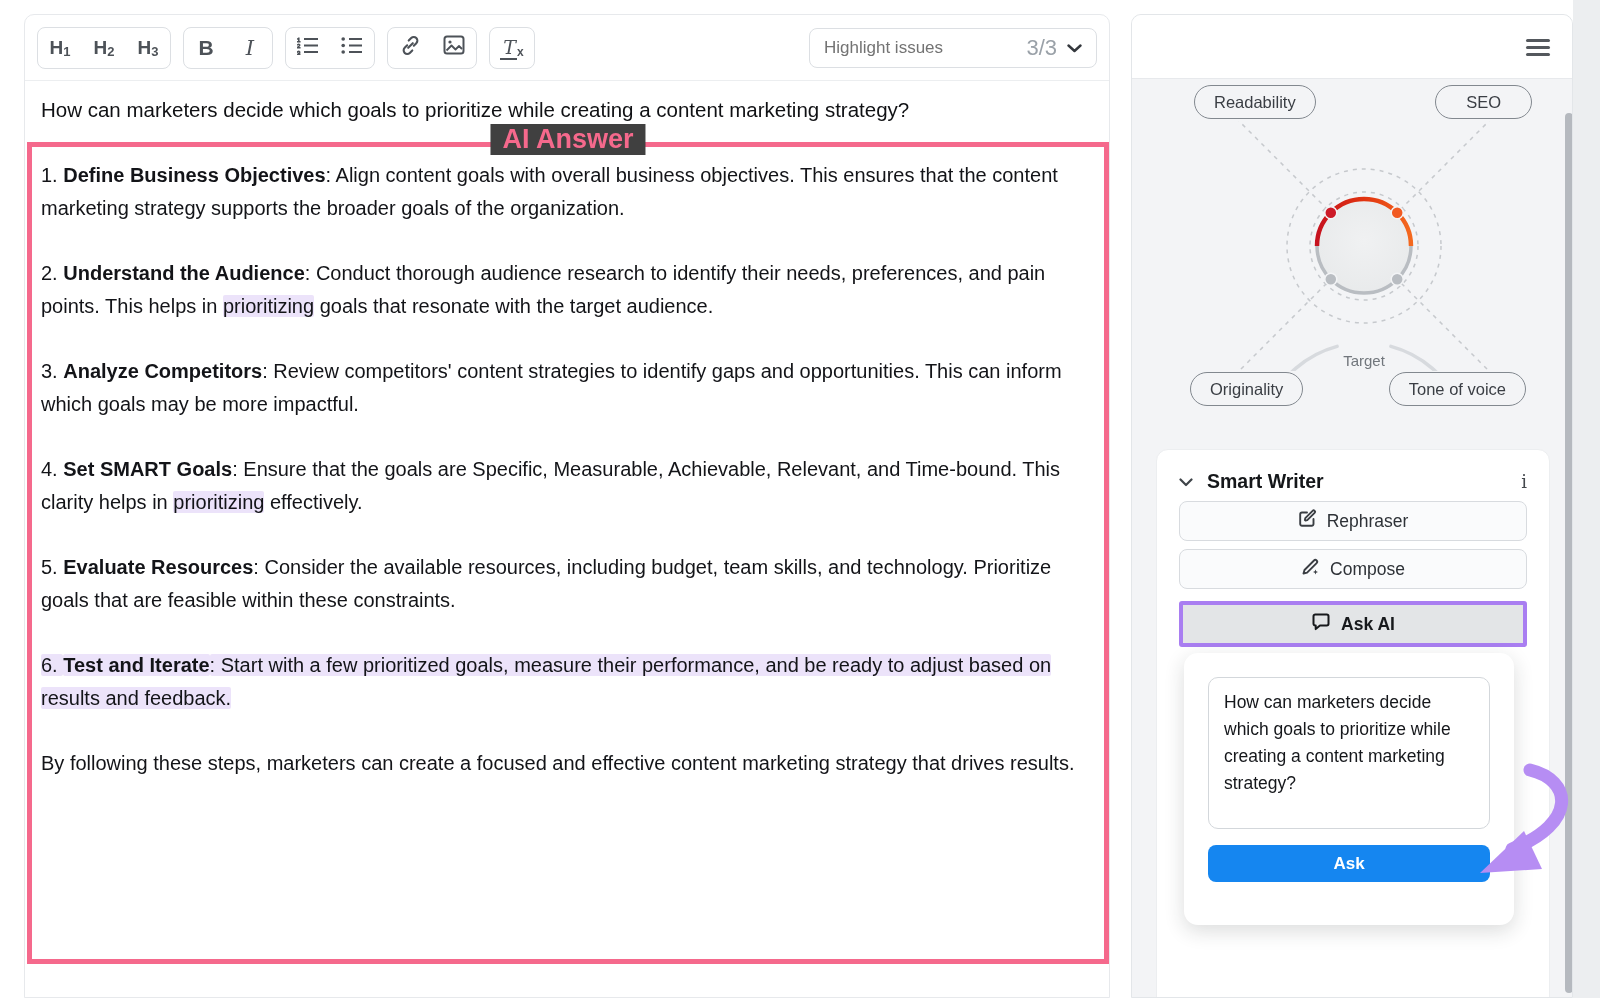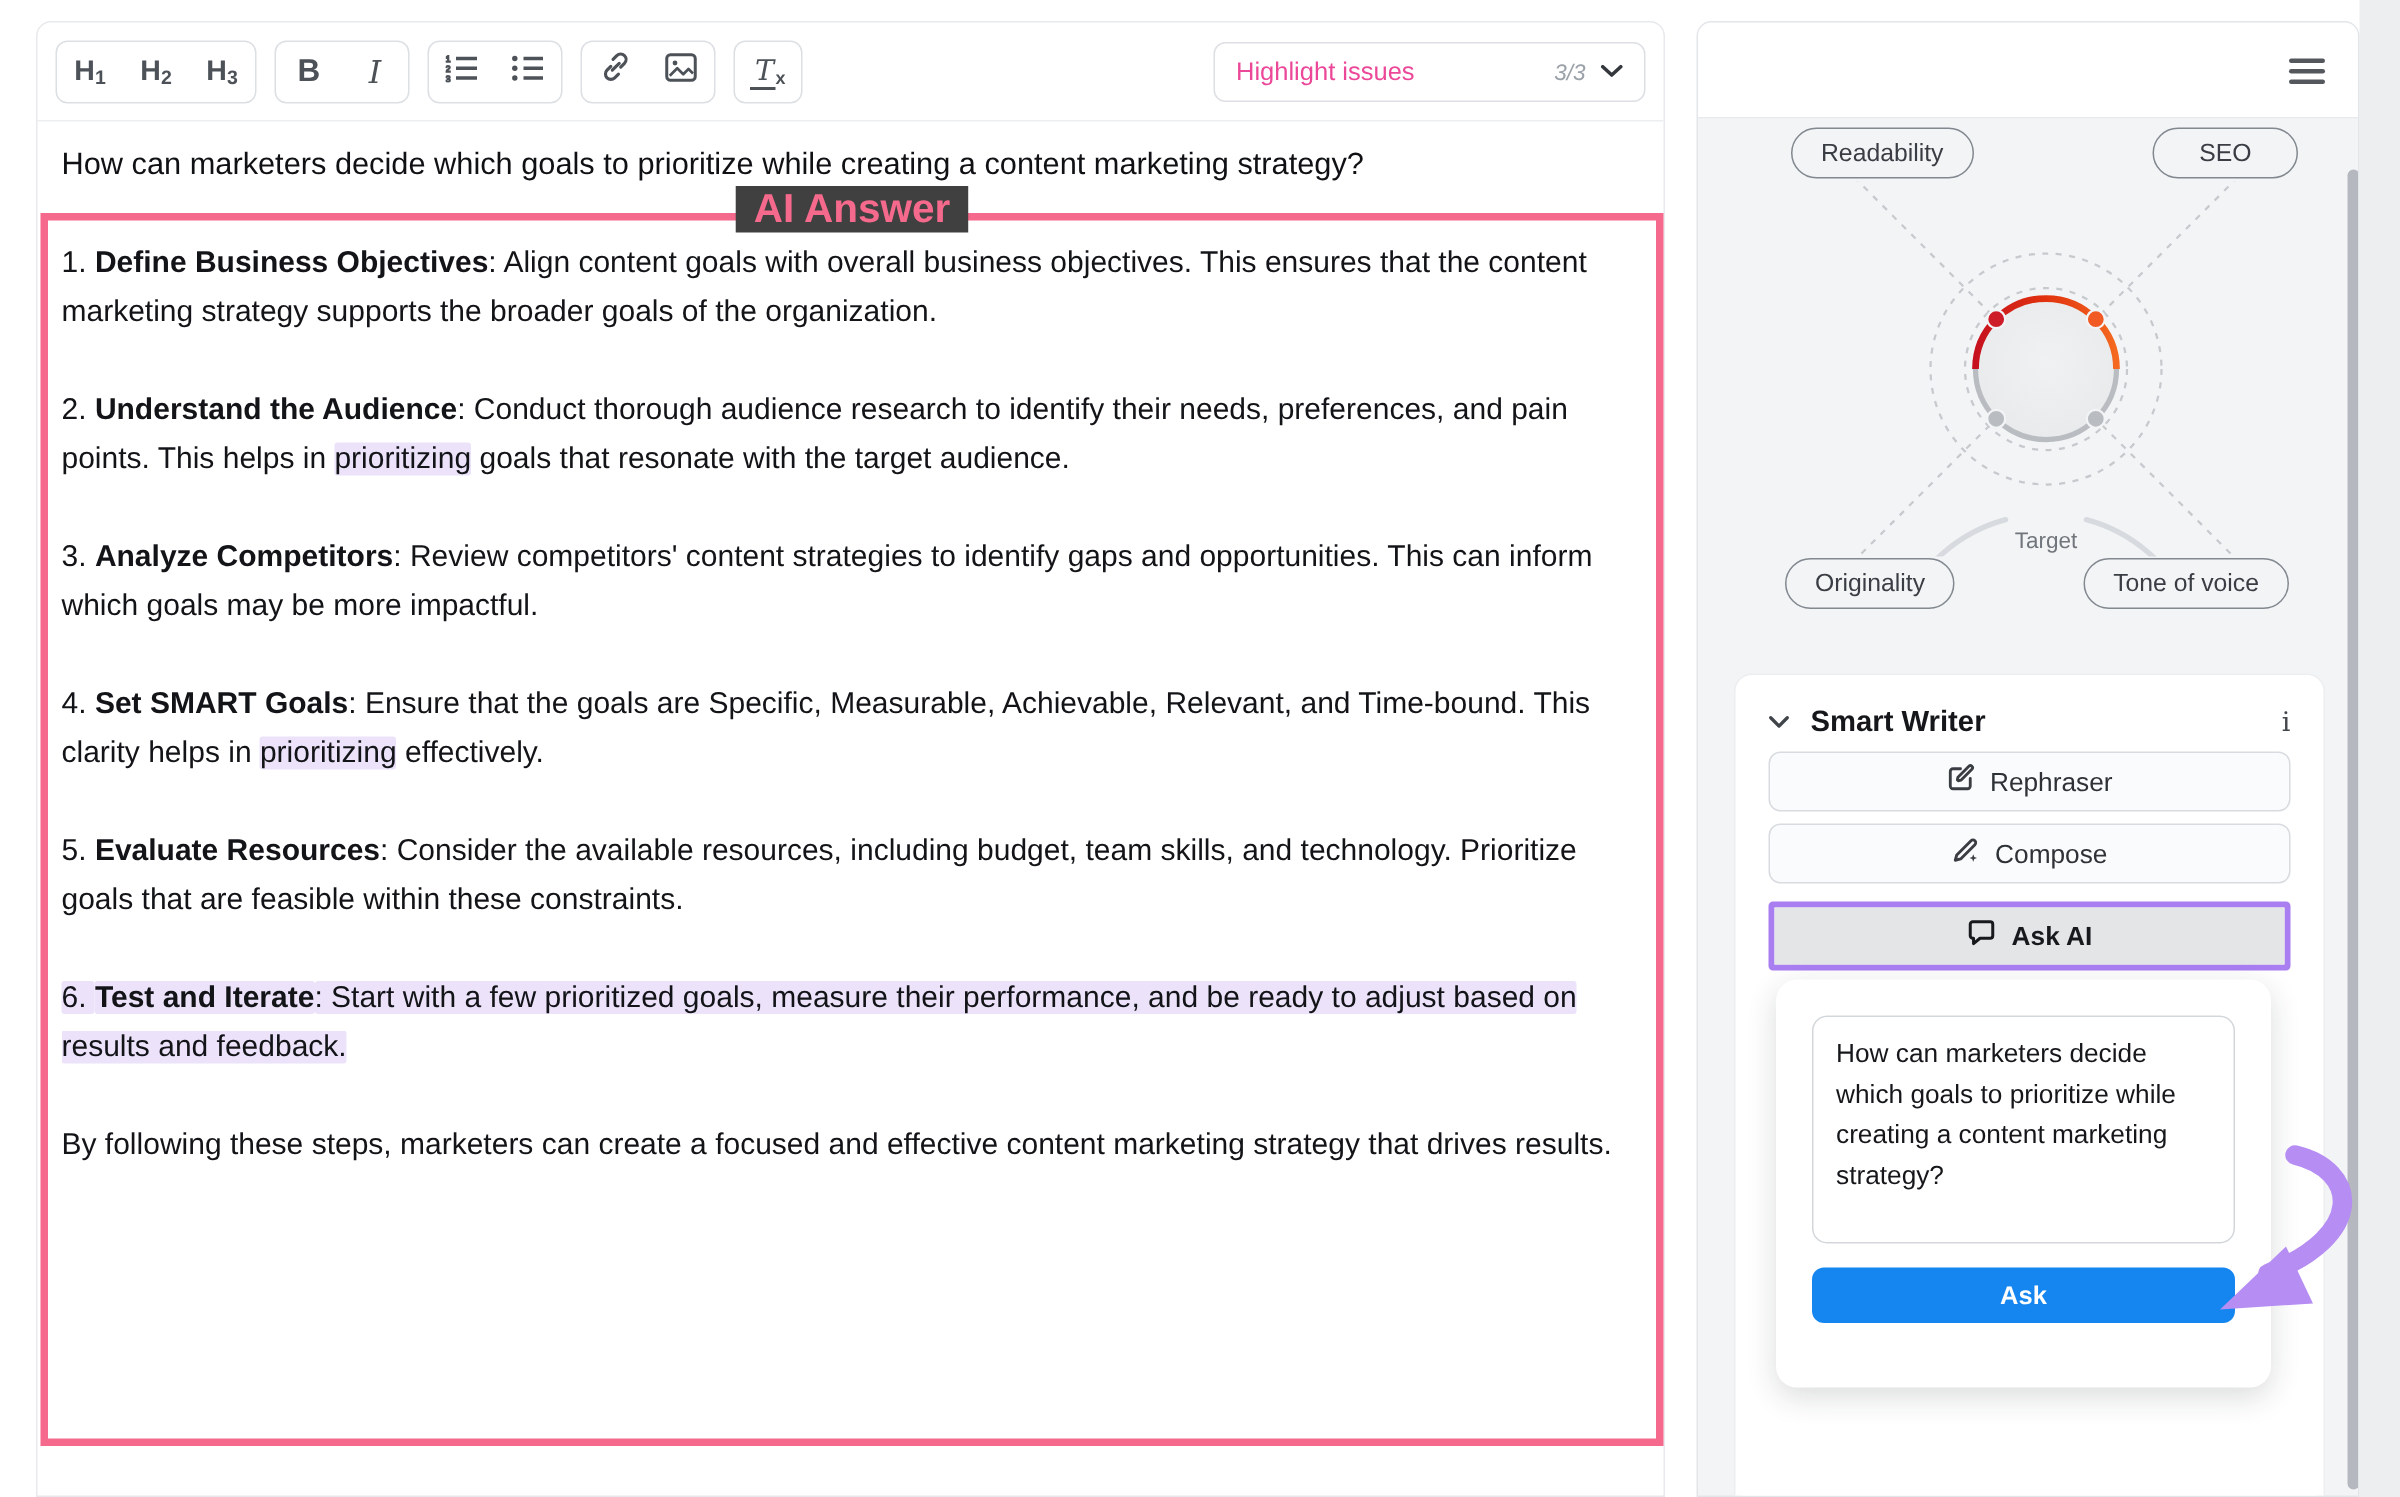--- a/index.html
+++ b/index.html
@@ -20,22 +20,22 @@
   .hbase { font-weight:600; }
   .hsub { font-size:13px; font-weight:600; margin-top:7px; }
   .bold-glyph { font-weight:700; font-size:21px; }
   .italic-glyph { font-family:"DejaVu Serif", serif; font-style:italic; font-size:21px; }
   .tx-base { font-family:"DejaVu Serif", serif; font-style:italic; font-size:19px;
     border-bottom:2px solid #4d5258; padding:0 1px 0 3px; }
   .tx-sub { font-size:12px; font-weight:700; margin-top:9px; }
   #highlight-dd { position:absolute; right:12px; top:13px; width:288px; height:40px;
     border:1px solid #dcdfe3; border-radius:8px; display:flex; align-items:center;
     padding:0 14px; cursor:pointer; background:#fff; }
-  #highlight-dd .dd-label { font-size:17px; color:#ec4899; }
-  #highlight-dd .dd-count { margin-left:auto; font-size:15px; color:#9aa1a8;font-style:italic; }
+  #highlight-dd .dd-label { font-size:17px; color:#737373; }
+  #highlight-dd .dd-count { margin-left:auto; font-size:22px; color:#9aa1a8; }
   #highlight-dd svg { margin-left:10px; }
 
   #question-title { padding:17px 16px 0 16px; font-size:20.5px; color:#101114; }
 
   #ai-box { position:relative; margin:20px 2px 0 2px; width:1082px; height:822px;
     border:5px solid #f5698c; }
   #ai-answer-label { position:absolute; top:-23px; left:50%; transform:translateX(-50%);
     background:#404040; padding:0 12px; font-size:27px; font-weight:700; color:#f5698c;
     white-space:nowrap; }
   #ai-answer-body { padding:12px 26px 0 9px; font-size:20px; line-height:33px;

